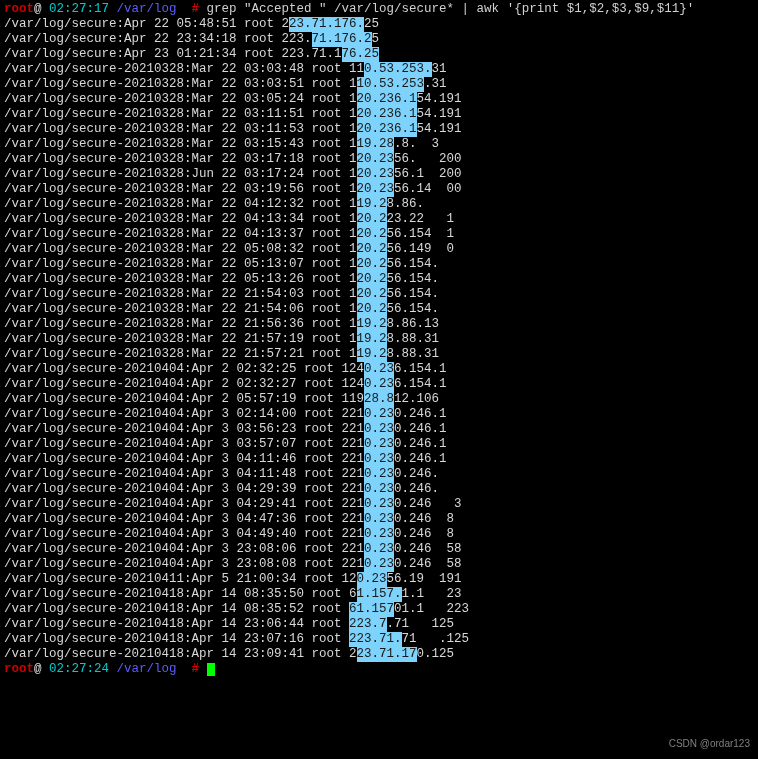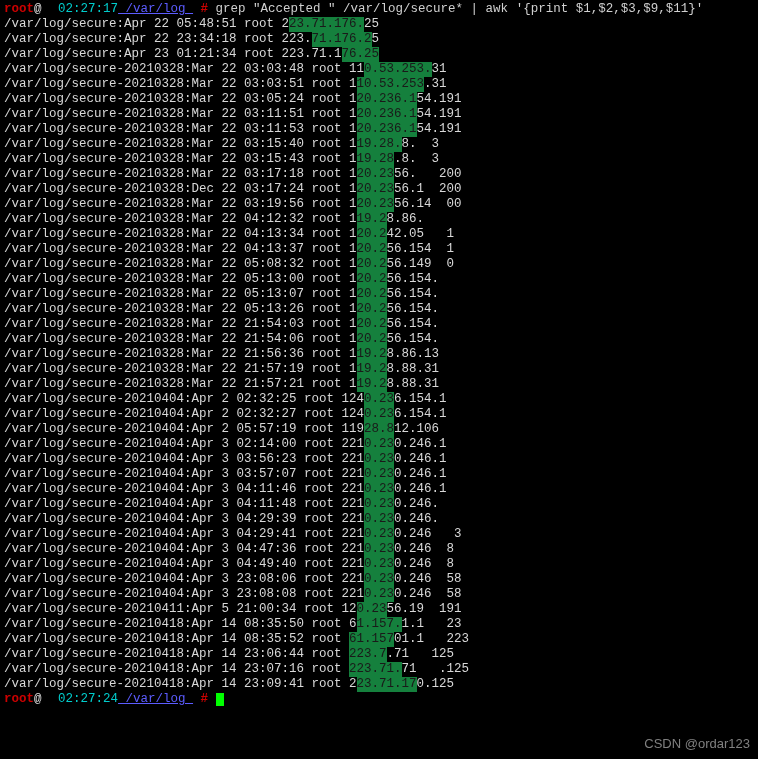--- a/index.html
+++ b/index.html
@@ -11,70 +11,68 @@
       color: #e0e0e0;
       width: 758px;
       height: 759px;
       overflow: hidden;
       position: relative;
       padding: 2px 4px;
     }
     .line { white-space: pre; }
     .prompt-user { color: #cc0000; font-weight: bold; text-align: right; }
     .prompt-at { color: #e0e0e0; }
-    .prompt-time { color: #00cccc; padding-left: 9px; }
-    .prompt-path { color: #5c5cff; text-decoration: underline; }
+    .prompt-time { color: #00cccc; }
+    .prompt-path { color: #5c5cff; }
     .prompt-hash { color: #cc0000; font-weight: bold; }
     .cmd-text { color: #d0d0d0; }
     .output { color: #d8d8d8; }
     .cursor {
       display: inline-block;
       width: 8px;
       height: 13px;
       background: #00ff00;
       vertical-align: text-bottom;
     }
     .redact {
       display: inline-block;
-      background: #15803d;
+      background: #7dd3fc;
       color: #1a1a1a;
       user-select: none;
     }
     .watermark {
       position: absolute;
       right: 8px;
       bottom: 8px;
       color: #808080;
       font-family: sans-serif;
-      font-size: 13px;
+      font-size: 10px;
     }
   </style>
 </head>
 <body>
 
 <div class="line"><span class="prompt-user">root</span><span class="prompt-at">@</span><span class="prompt-time"> 02:27:17</span><span class="prompt-path"> /var/log </span><span class="prompt-hash"> # </span><span class="cmd-text">grep "Accepted " /var/log/secure* | awk '{print $1,$2,$3,$9,$11}'</span></div>
 <div id="output-container">
     <div class="line output"><span>/var/log/secure:Apr 22 05:48:51 root 2</span><span class="redact">23.71.176.</span><span>25</span></div>
     <div class="line output"><span>/var/log/secure:Apr 22 23:34:18 root 223.</span><span class="redact">71.176.2</span><span>5</span></div>
     <div class="line output"><span>/var/log/secure:Apr 23 01:21:34 root 223.71.1</span><span class="redact">76.25</span></div>
     <div class="line output"><span>/var/log/secure-20210328:Mar 22 03:03:48 root 11</span><span class="redact">0.53.253.</span><span>31</span></div>
     <div class="line output"><span>/var/log/secure-20210328:Mar 22 03:03:51 root 1</span><span class="redact">10.53.253</span><span>.31</span></div>
     <div class="line output"><span>/var/log/secure-20210328:Mar 22 03:05:24 root 1</span><span class="redact">20.236.1</span><span>54.191</span></div>
     <div class="line output"><span>/var/log/secure-20210328:Mar 22 03:11:51 root 1</span><span class="redact">20.236.1</span><span>54.191</span></div>
     <div class="line output"><span>/var/log/secure-20210328:Mar 22 03:11:53 root 1</span><span class="redact">20.236.1</span><span>54.191</span></div>
-    <div class="line output"><span>/var/log/secure-20210328:Mar 22 03:15:40 root 1</span><span class="redact">19.28.</span><span>8.  3</span></div>
     <div class="line output"><span>/var/log/secure-20210328:Mar 22 03:15:43 root 1</span><span class="redact">19.28</span><span>.8.  3</span></div>
     <div class="line output"><span>/var/log/secure-20210328:Mar 22 03:17:18 root 1</span><span class="redact">20.23</span><span>56.   200</span></div>
-    <div class="line output"><span>/var/log/secure-20210328:Dec 22 03:17:24 root 1</span><span class="redact">20.23</span><span>56.1  200</span></div>
+    <div class="line output"><span>/var/log/secure-20210328:Jun 22 03:17:24 root 1</span><span class="redact">20.23</span><span>56.1  200</span></div>
     <div class="line output"><span>/var/log/secure-20210328:Mar 22 03:19:56 root 1</span><span class="redact">20.23</span><span>56.14  00</span></div>
     <div class="line output"><span>/var/log/secure-20210328:Mar 22 04:12:32 root 1</span><span class="redact">19.2</span><span>8.86.</span></div>
-    <div class="line output"><span>/var/log/secure-20210328:Mar 22 04:13:34 root 1</span><span class="redact">20.2</span><span>42.05   1</span></div>
+    <div class="line output"><span>/var/log/secure-20210328:Mar 22 04:13:34 root 1</span><span class="redact">20.2</span><span>23.22   1</span></div>
     <div class="line output"><span>/var/log/secure-20210328:Mar 22 04:13:37 root 1</span><span class="redact">20.2</span><span>56.154  1</span></div>
     <div class="line output"><span>/var/log/secure-20210328:Mar 22 05:08:32 root 1</span><span class="redact">20.2</span><span>56.149  0</span></div>
-    <div class="line output"><span>/var/log/secure-20210328:Mar 22 05:13:00 root 1</span><span class="redact">20.2</span><span>56.154.</span></div>
     <div class="line output"><span>/var/log/secure-20210328:Mar 22 05:13:07 root 1</span><span class="redact">20.2</span><span>56.154.</span></div>
     <div class="line output"><span>/var/log/secure-20210328:Mar 22 05:13:26 root 1</span><span class="redact">20.2</span><span>56.154.</span></div>
     <div class="line output"><span>/var/log/secure-20210328:Mar 22 21:54:03 root 1</span><span class="redact">20.2</span><span>56.154.</span></div>
     <div class="line output"><span>/var/log/secure-20210328:Mar 22 21:54:06 root 1</span><span class="redact">20.2</span><span>56.154.</span></div>
     <div class="line output"><span>/var/log/secure-20210328:Mar 22 21:56:36 root 1</span><span class="redact">19.2</span><span>8.86.13</span></div>
     <div class="line output"><span>/var/log/secure-20210328:Mar 22 21:57:19 root 1</span><span class="redact">19.2</span><span>8.88.31</span></div>
     <div class="line output"><span>/var/log/secure-20210328:Mar 22 21:57:21 root 1</span><span class="redact">19.2</span><span>8.88.31</span></div>
     <div class="line output"><span>/var/log/secure-20210404:Apr 2 02:32:25 root 124</span><span class="redact">0.23</span><span>6.154.1</span></div>
     <div class="line output"><span>/var/log/secure-20210404:Apr 2 02:32:27 root 124</span><span class="redact">0.23</span><span>6.154.1</span></div>
     <div class="line output"><span>/var/log/secure-20210404:Apr 2 05:57:19 root 119</span><span class="redact">28.8</span><span>12.106</span></div>

